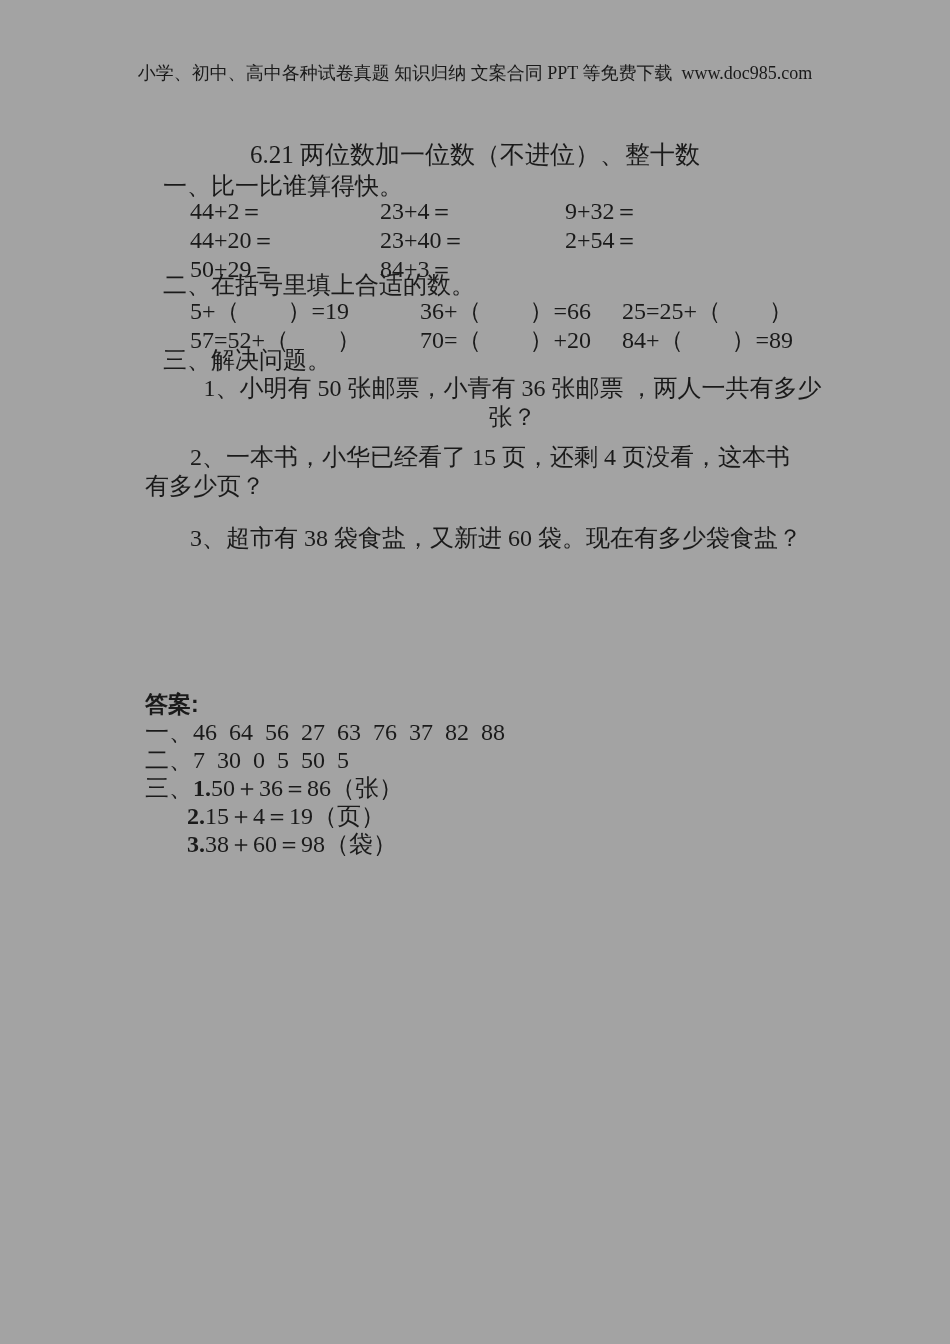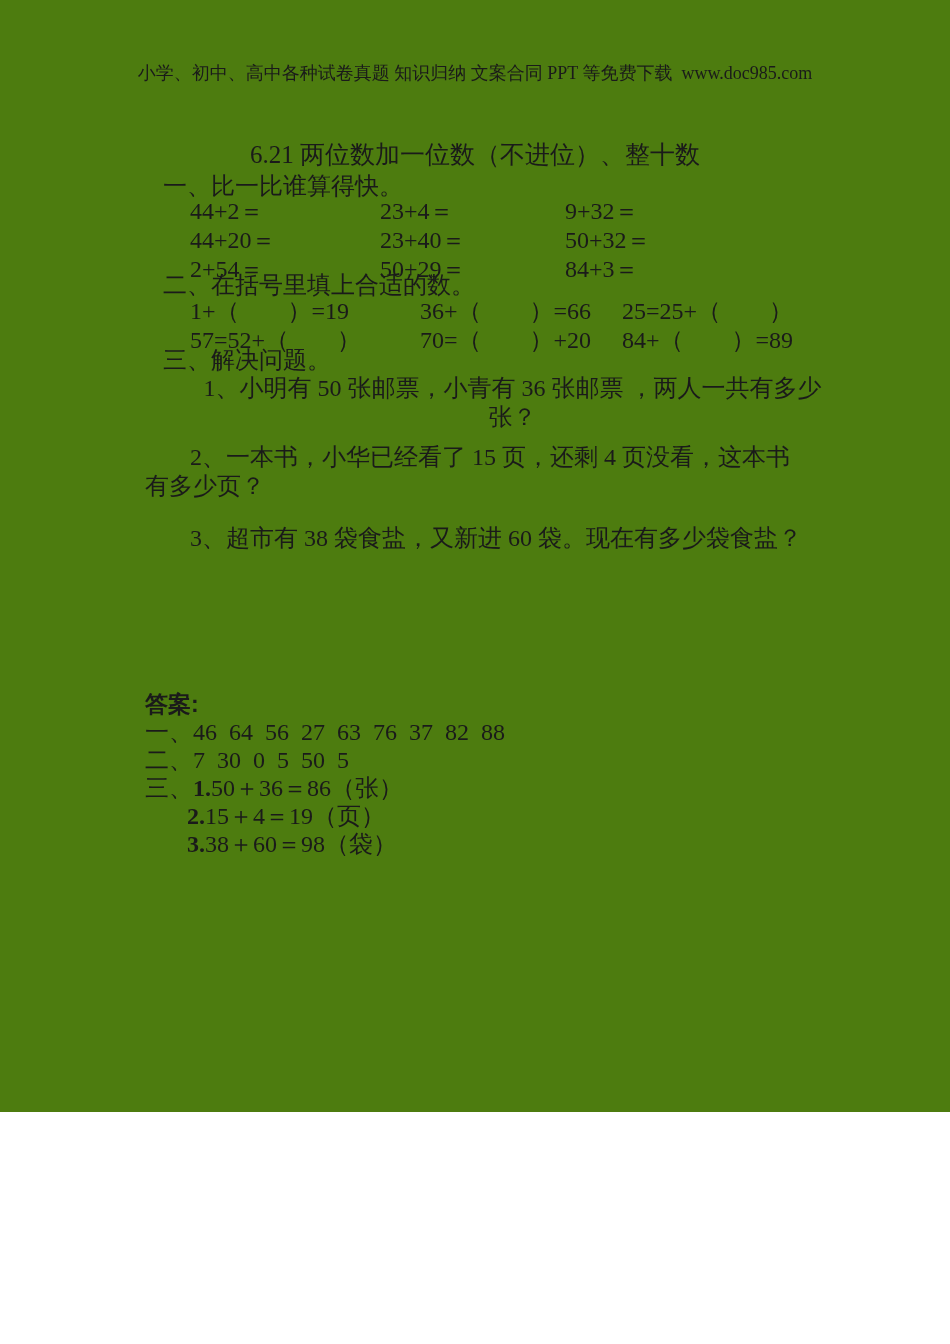--- a/index.html
+++ b/index.html
@@ -3,22 +3,22 @@
 <meta charset="utf-8">
 <style>
   html, body {
     margin: 0;
     padding: 0;
     background: #ffffff;
   }
   .page {
     position: relative;
     width: 950px;
-    height: 1112px;
-    background: #4d7c0f;
+    height: 1344px;
+    background: #a3a3a3;
     font-family: "Liberation Serif", "DejaVu Serif", serif;
     color: #1a1a1a;
     overflow: hidden;
   }
   .t {
     position: absolute;
     white-space: pre-wrap;
     color: #1a1a1a;
   }
   .center {
@@ -105,30 +105,29 @@
   <div class="t center doc-title">6.21 两位数加一位数（不进位）、整十数</div>
 
   <div class="t heading h1">一、比一比谁算得快。</div>
 
   <div class="grid sec1-grid">
     <span class="cell">44+2＝</span>
     <span class="cell">23+4＝</span>
     <span class="cell">9+32＝</span>
     <span class="cell">44+20＝</span>
     <span class="cell">23+40＝</span>
-    <span class="cell">50+32＝</span>
     <span class="cell">2+54＝</span>
     <span class="cell">50+29＝</span>
     <span class="cell">84+3＝</span>
   </div>
 
   <div class="t heading h2">二、在括号里填上合适的数。</div>
 
   <div class="grid sec2-grid">
-    <span class="cell">1+（　　）=19</span>
+    <span class="cell">5+（　　）=19</span>
     <span class="cell">36+（　　）=66</span>
     <span class="cell">25=25+（　　）</span>
     <span class="cell">57=52+（　　）</span>
     <span class="cell">70=（　　）+20</span>
     <span class="cell">84+（　　）=89</span>
   </div>
 
   <div class="t heading h3">三、解决问题。</div>
 
   <div class="t para p1">1、小明有 50 张邮票，小青有 36 张邮票 ，两人一共有多少张？</div>

